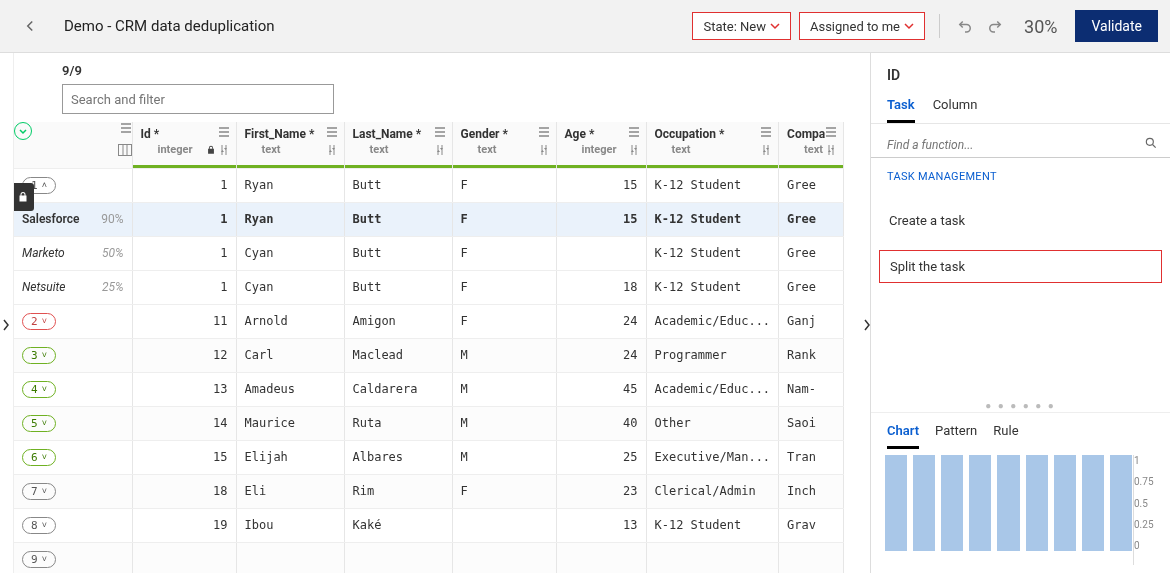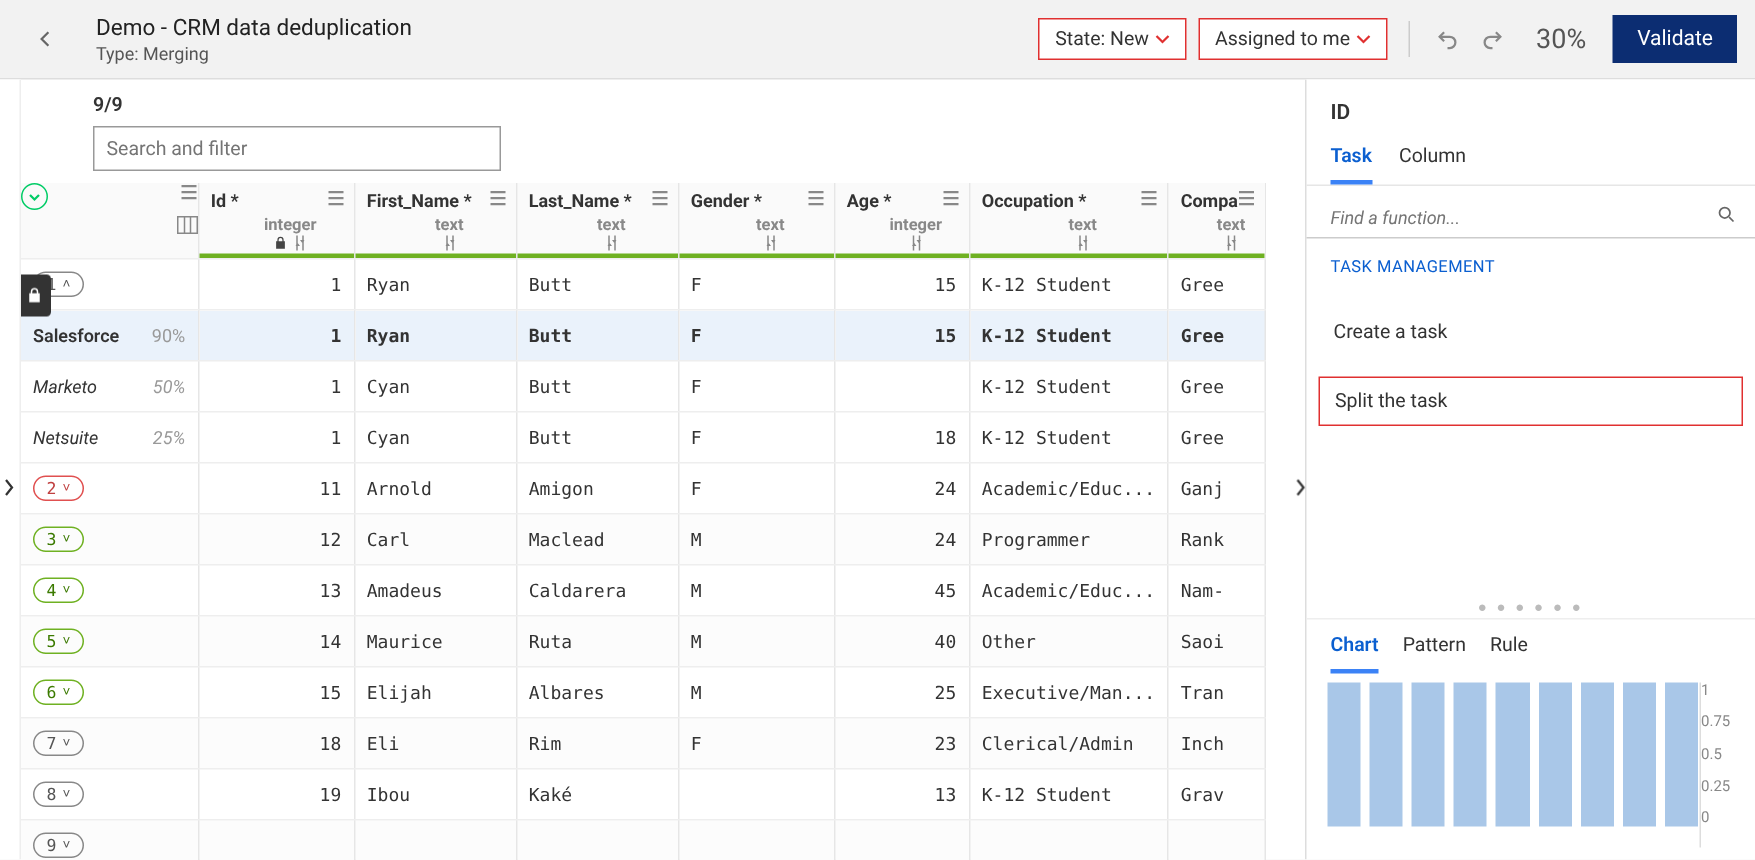--- a/index.html
+++ b/index.html
@@ -32,21 +32,21 @@
   
   .lock-tab { position:absolute; left:-2px; top:130px; width:22px; height:28px; background:#333; color:#fff; display:flex;align-items:center;justify-content:center; border-radius:0 3px 3px 0; z-index:5;}
 
   
   .grid-scroll { overflow:auto; flex:1; }
   table.grid { border-collapse:collapse; table-layout:fixed; font-size:12px; }
   .grid th, .grid td { border-right:1px solid #e6e6e6; border-bottom:1px solid #eee; padding:0; height:34px; }
   .grid thead th { background:#fafafa; height:46px; vertical-align:top; position:relative;}
   .hdr-top { display:flex; align-items:center; justify-content:space-between; padding:4px 6px 0 8px; font-weight:700; font-size:12px; color:#333; }
   .hdr-menu { color:#888; }
-  .hdr-bot { display:flex; align-items:center; justify-content:space-between; padding:2px 6px 4px 25px; font-size:11px; color:#888;flex-direction:column; }
+  .hdr-bot { display:flex; align-items:center; justify-content:space-between; padding:2px 6px 4px 25px; font-size:11px; color:#888; }
   .hdr-bar { height:3px; background:#6fb122; position:absolute; bottom:0; left:0; right:0; }
   .col-sort { display:flex; gap:2px; align-items:center;}
   .col-lock { color:#444; }
   .col-grid-icon { color:#888; }
   .th-first { padding:4px 6px; }
   .th-first .eye { width:18px;height:18px;border:1.5px solid #0c6; border-radius:50%; display:flex;align-items:center;justify-content:center;color:#0c6;}
 
   .grid td { padding:0 8px; font-family: "Menlo","Consolas",monospace; font-size:12px; color:#333; white-space:nowrap; overflow:hidden; text-overflow:ellipsis;}
   .grid td.num { text-align:right; }
   .grid tr.merge-row td { background:#eaf2fb; font-weight:600; }
@@ -58,21 +58,21 @@
   .badge.red { border-color:#e05050; color:#c04040; }
   .badge.grey { border-color:#888; color:#555; }
   .caret { font-size:9px; }
 
   
   .right-pane { width: 300px; border-left:1px solid #ddd; display:flex; flex-direction:column; position:relative; background:#fff;}
   .right-collapse { position:absolute; left:-10px; top:260px; width:12px;height:24px;display:flex;align-items:center;justify-content:center;color:#333;}
   .rp-h { padding:14px 16px 6px; font-size:14px; font-weight:600;}
   .tabs { display:flex; gap:18px; padding:0 16px; border-bottom:1px solid #e6e6e6;}
   .tab { padding:8px 0; font-size:13px; color:#333; }
-  .tab.active { color:#0b5fd0; font-weight:600; border-bottom:3px solid #3b82f6; }
+  .tab.active { color:#0b5fd0; font-weight:600; border-bottom:3px solid #000000; }
   .fn-search { margin:10px 0 6px 0; display:flex; align-items:center; border-bottom:1px solid #ccc; padding:2px 12px 4px 16px; gap:6px;}
   .fn-search input { border:none; outline:none; flex:1; font-style:italic; font-size:12px; color:#777;}
   .section-label { padding:6px 16px; font-size:11px; color:#0b5fd0; letter-spacing:.3px; }
   .fn-list { padding:2px 8px;}
   .fn-item { padding:8px 10px; font-size:13px; color:#333;margin-top:14px; }
   .fn-item.hl { border:1.5px solid #e03030; }
 
   .rp-resize { height:14px; display:flex;justify-content:center;align-items:center;color:#bbb; font-size:10px; letter-spacing:2px;}
   .rp-bottom { border-top:1px solid #eee; padding-top:2px;}
   .mini-tabs { display:flex; gap:16px; padding:0 16px 6px;}
@@ -87,21 +87,20 @@
 <body>
 
 <div class="topbar">
   <div class="back-arrow">
     <svg width="18" height="18" viewBox="0 0 24 24" fill="none" stroke="currentColor" stroke-width="2">
         <path d="M15 6l-6 6 6 6"></path>
       </svg>
   </div>
   <div class="title-block">
     <div class="title">Demo - CRM data deduplication</div>
-    <div class="subtitle">Type: Merging</div>
   </div>
   <div class="topbar-spacer"></div>
   <div class="pill">
     <span>State: New</span>
     <svg width="10" height="10" viewBox="0 0 10 10">
         <path d="M1 3l4 4 4-4" fill="none" stroke="currentColor" stroke-width="1.5"></path>
       </svg>
   </div>
   <div class="pill">
     <span>Assigned to me</span>

